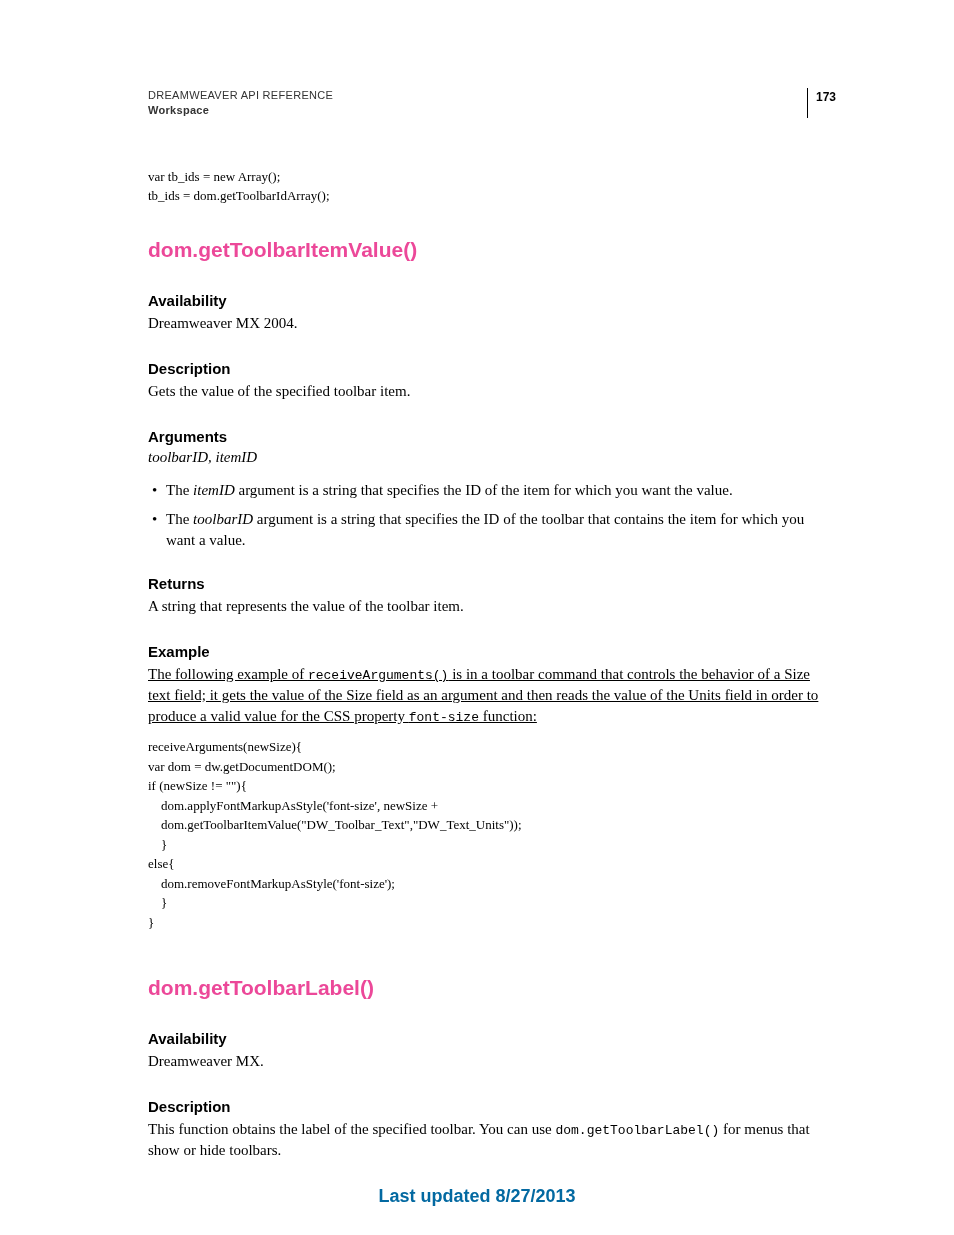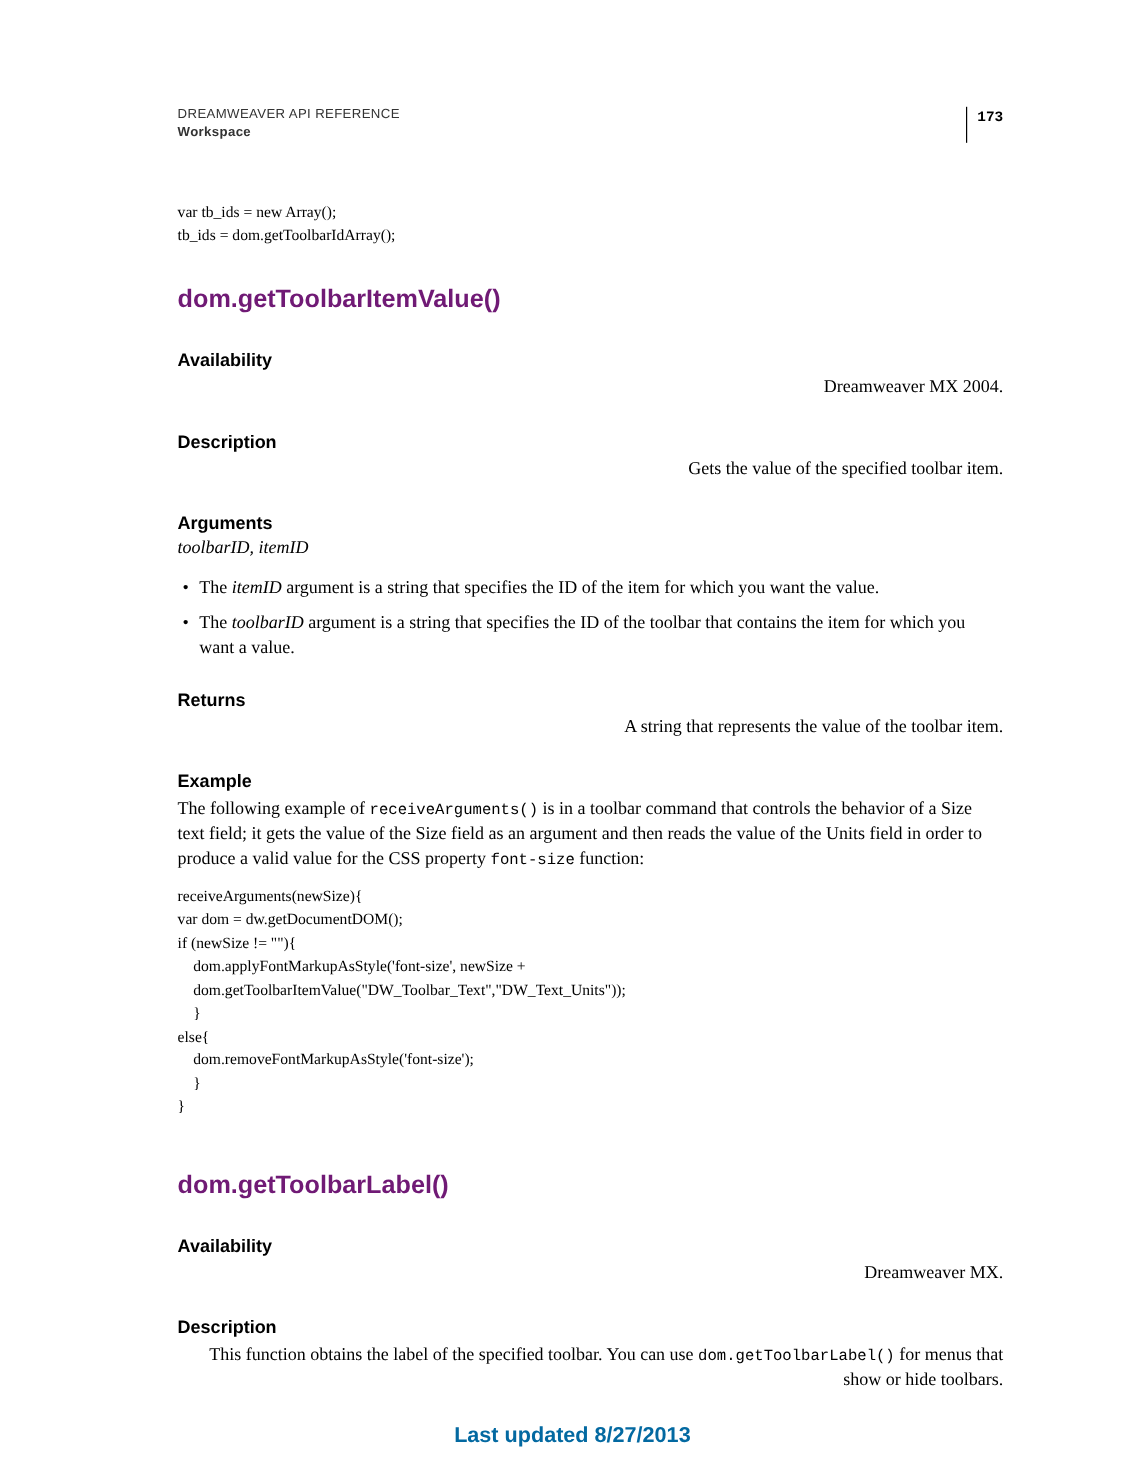--- a/index.html
+++ b/index.html
@@ -12,65 +12,64 @@
     color: #000;
     width: 954px;
   }
   .page {
     padding: 88px 118px 60px 148px;
     position: relative;
     min-height: 1235px;
   }
   .running-head {
     display: flex;
-    align-items: flex-end;
+    align-items: center;
     margin-bottom: 48px;
   }
   .running-head .titles {
     flex: 1;
     font-family: "Myriad Pro", "Helvetica Neue", Arial, sans-serif;
     font-size: 11px;
     letter-spacing: 0.3px;
     line-height: 1.4;
     color: #333;
   }
   .running-head .doc-title { text-transform: uppercase; }
   .running-head .chap-title { font-weight: 700; }
   .running-head .pagebox {
     border-left: 1.2px solid #000;
     padding: 2px 0 14px 8px;
-    font-family: Liberation Mono, monospace;
+    font-family: Liberation Sans, sans-serif;
     font-size: 12px;
     font-weight: 700;
   }
   pre.codeblock {
     font-family: Liberation Serif, serif;
     font-size: 13px;
     line-height: 1.5;
     margin: 0 0 32px 0;
     white-space: pre;
   }
   h2.api {
     font-family: "Myriad Pro", "Helvetica Neue", Arial, sans-serif;
     font-weight: 700;
     font-size: 21px;
     margin: 0 0 30px 0;
-    color: #701a75;
+    color: #ec4899;
   }
   h4.label {
     font-family: Liberation Sans, sans-serif;
     font-weight: 700;
     font-size: 15px;
     margin: 0 0 4px 0;
   }
   p.body {
     font-size: 15px;
     line-height: 1.4;
     margin: 0 0 26px 0;
-    text-align: right;
   }
   p.args {
     font-style: italic;
     font-size: 15px;
     margin: 0 0 14px 0;
   }
   ul.bullets {
     list-style: none;
     padding: 0;
     margin: 0 0 24px 0;
@@ -87,20 +86,21 @@
     position: absolute;
     left: 4px;
     top: 0;
   }
   .ital { font-style: italic; }
   .mono { font-family: "Courier New", Courier, monospace; font-size: 13px; }
   p.example-intro {
     font-size: 15px;
     line-height: 1.4;
     margin: 0 0 10px 0;
+    text-decoration: underline;
   }
   .footer {
     position: absolute;
     bottom: 40px;
     left: 0;
     right: 0;
     text-align: center;
     font-family: "Myriad Pro", "Helvetica Neue", Arial, sans-serif;
     font-size: 18px;
     font-weight: 600;

